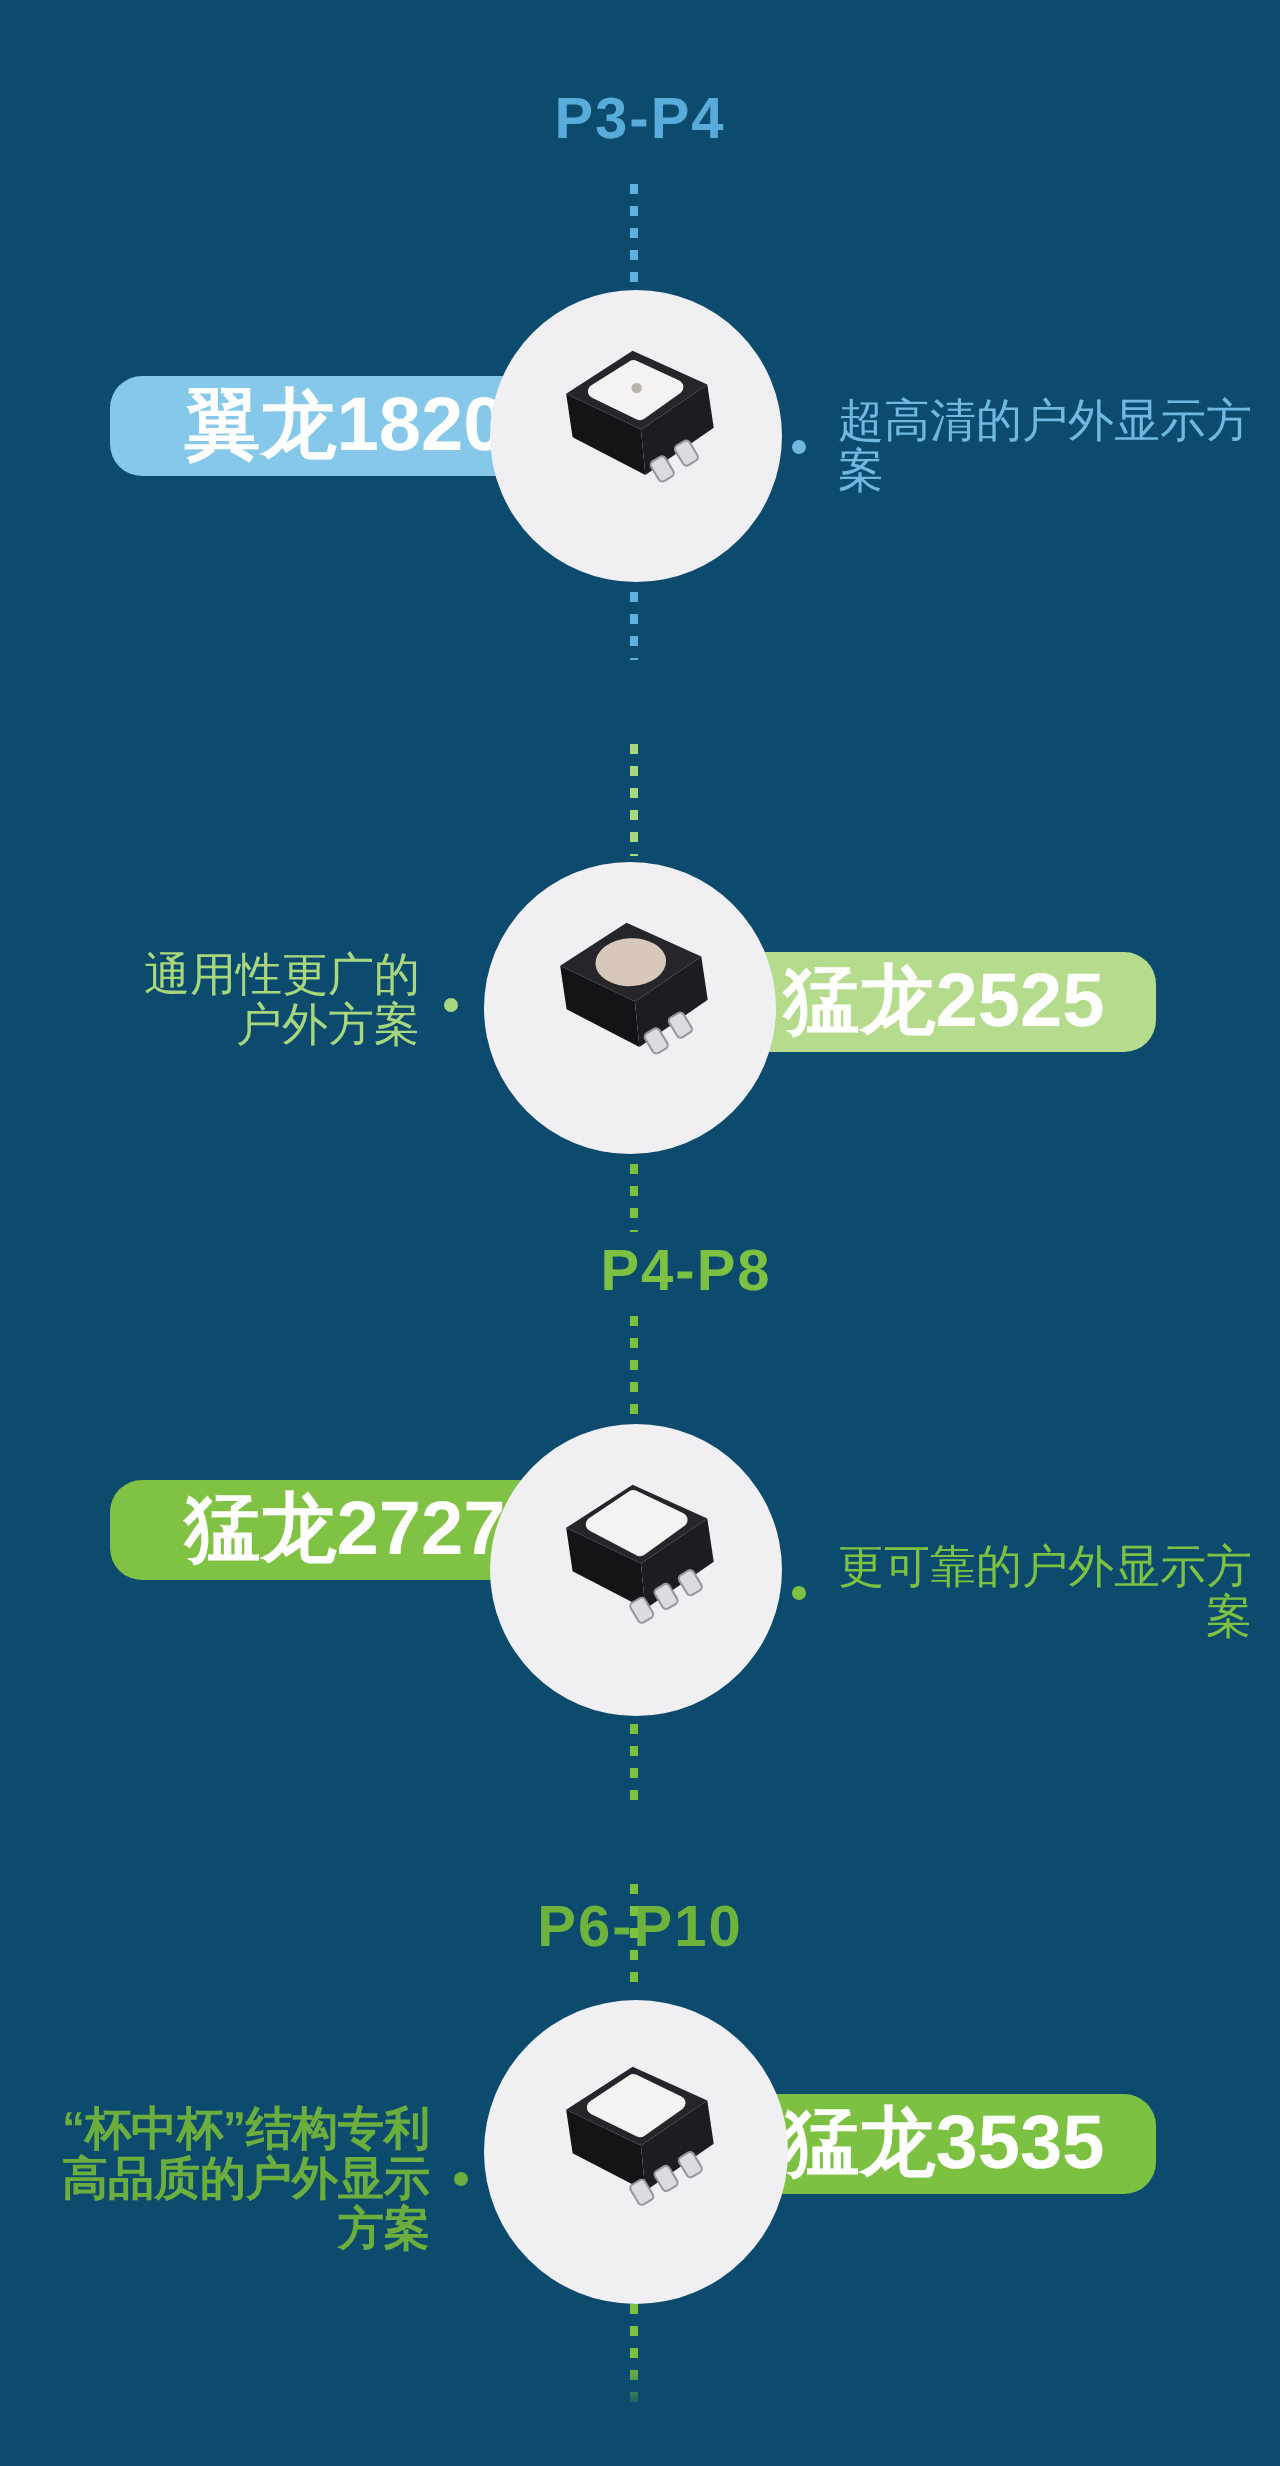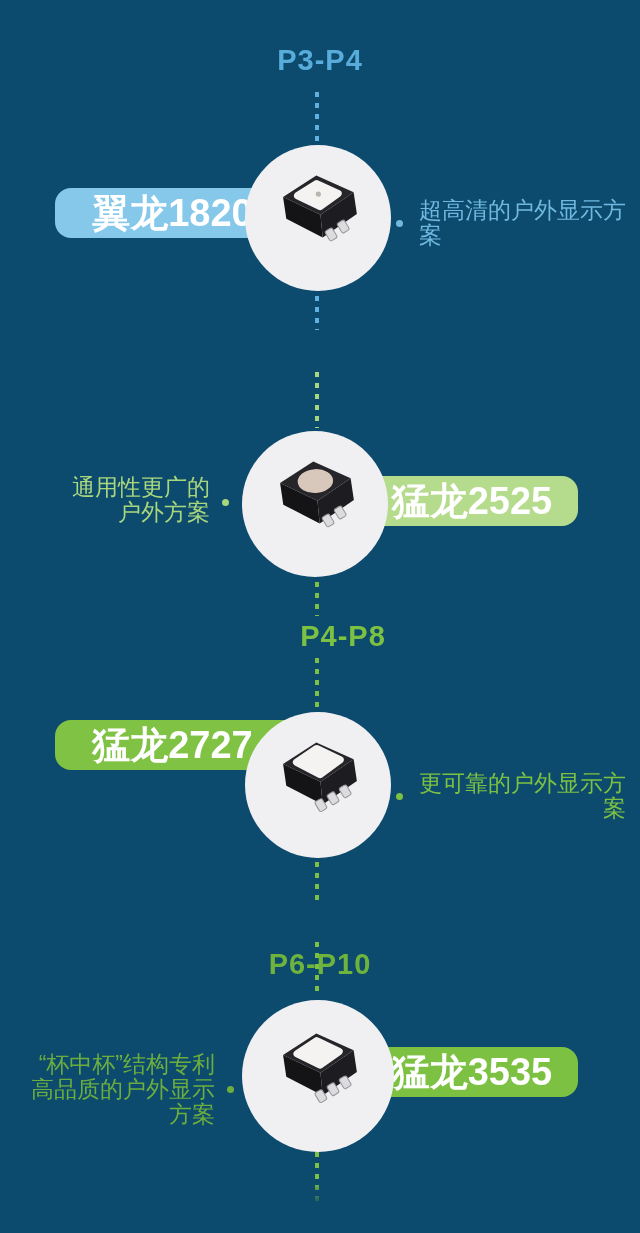--- a/index.html
+++ b/index.html
@@ -56,41 +56,41 @@
     position:absolute;z-index:1;
     height:50px;border-radius:16px;
     background:var(--accent,#999);
     color:#ffffff;font-size:38px;font-weight:bold;line-height:50px;
     text-align:center;white-space:nowrap;
   }
   .pill-left{left:55px;width:235px;padding-right:38px;box-sizing:content-box;}
   .pill-right{left:352px;width:212px;padding-left:14px;box-sizing:content-box;}
   .pos-l1{top:188px;}
   .pos-l2{top:476px;}
-  .pos-l3{top:720px;}
+  .pos-l3{top:740px;}
   .pos-l4{top:1047px;}
 
   
   .desc{
     position:absolute;z-index:3;
     display:flex;align-items:center;
     font-size:23px;line-height:25px;
     color:var(--c,#888);
   }
   .desc .bullet{
     width:7px;height:7px;border-radius:50%;
     background:var(--c,#888);flex:0 0 auto;
   }
   .desc-right .bullet{margin-right:16px;}
   .desc-left .bullet{margin-left:12px;}
   .desc-left .desc-text{flex:1;text-align:right;}
   .pos-d1{left:396px;top:198px;width:230px;}
   .pos-d2{left:30px;top:477px;width:199px;font-family:Liberation Mono, monospace;}
   .pos-d3{left:396px;top:771px;width:230px;text-align:right;}
-  .pos-d4{left:30px;top:1052px;width:204px;}
+  .pos-d4{left:30px;top:1052px;width:204px;font-weight:bold;}
 
   
   .chip-top{fill:#26262a;}
   .chip-left{fill:#141417;}
   .chip-right{fill:#1d1d21;}
   .chip-leg{fill:#dcdcde;stroke:#97979c;stroke-width:1;}
   .lens-square{fill:#f4f3f1;stroke:#f4f3f1;stroke-width:7;stroke-linejoin:round;}
   .lens-dot{fill:#b9b4ae;}
   .lens-round{fill:#d8c8bc;}
 </style>

